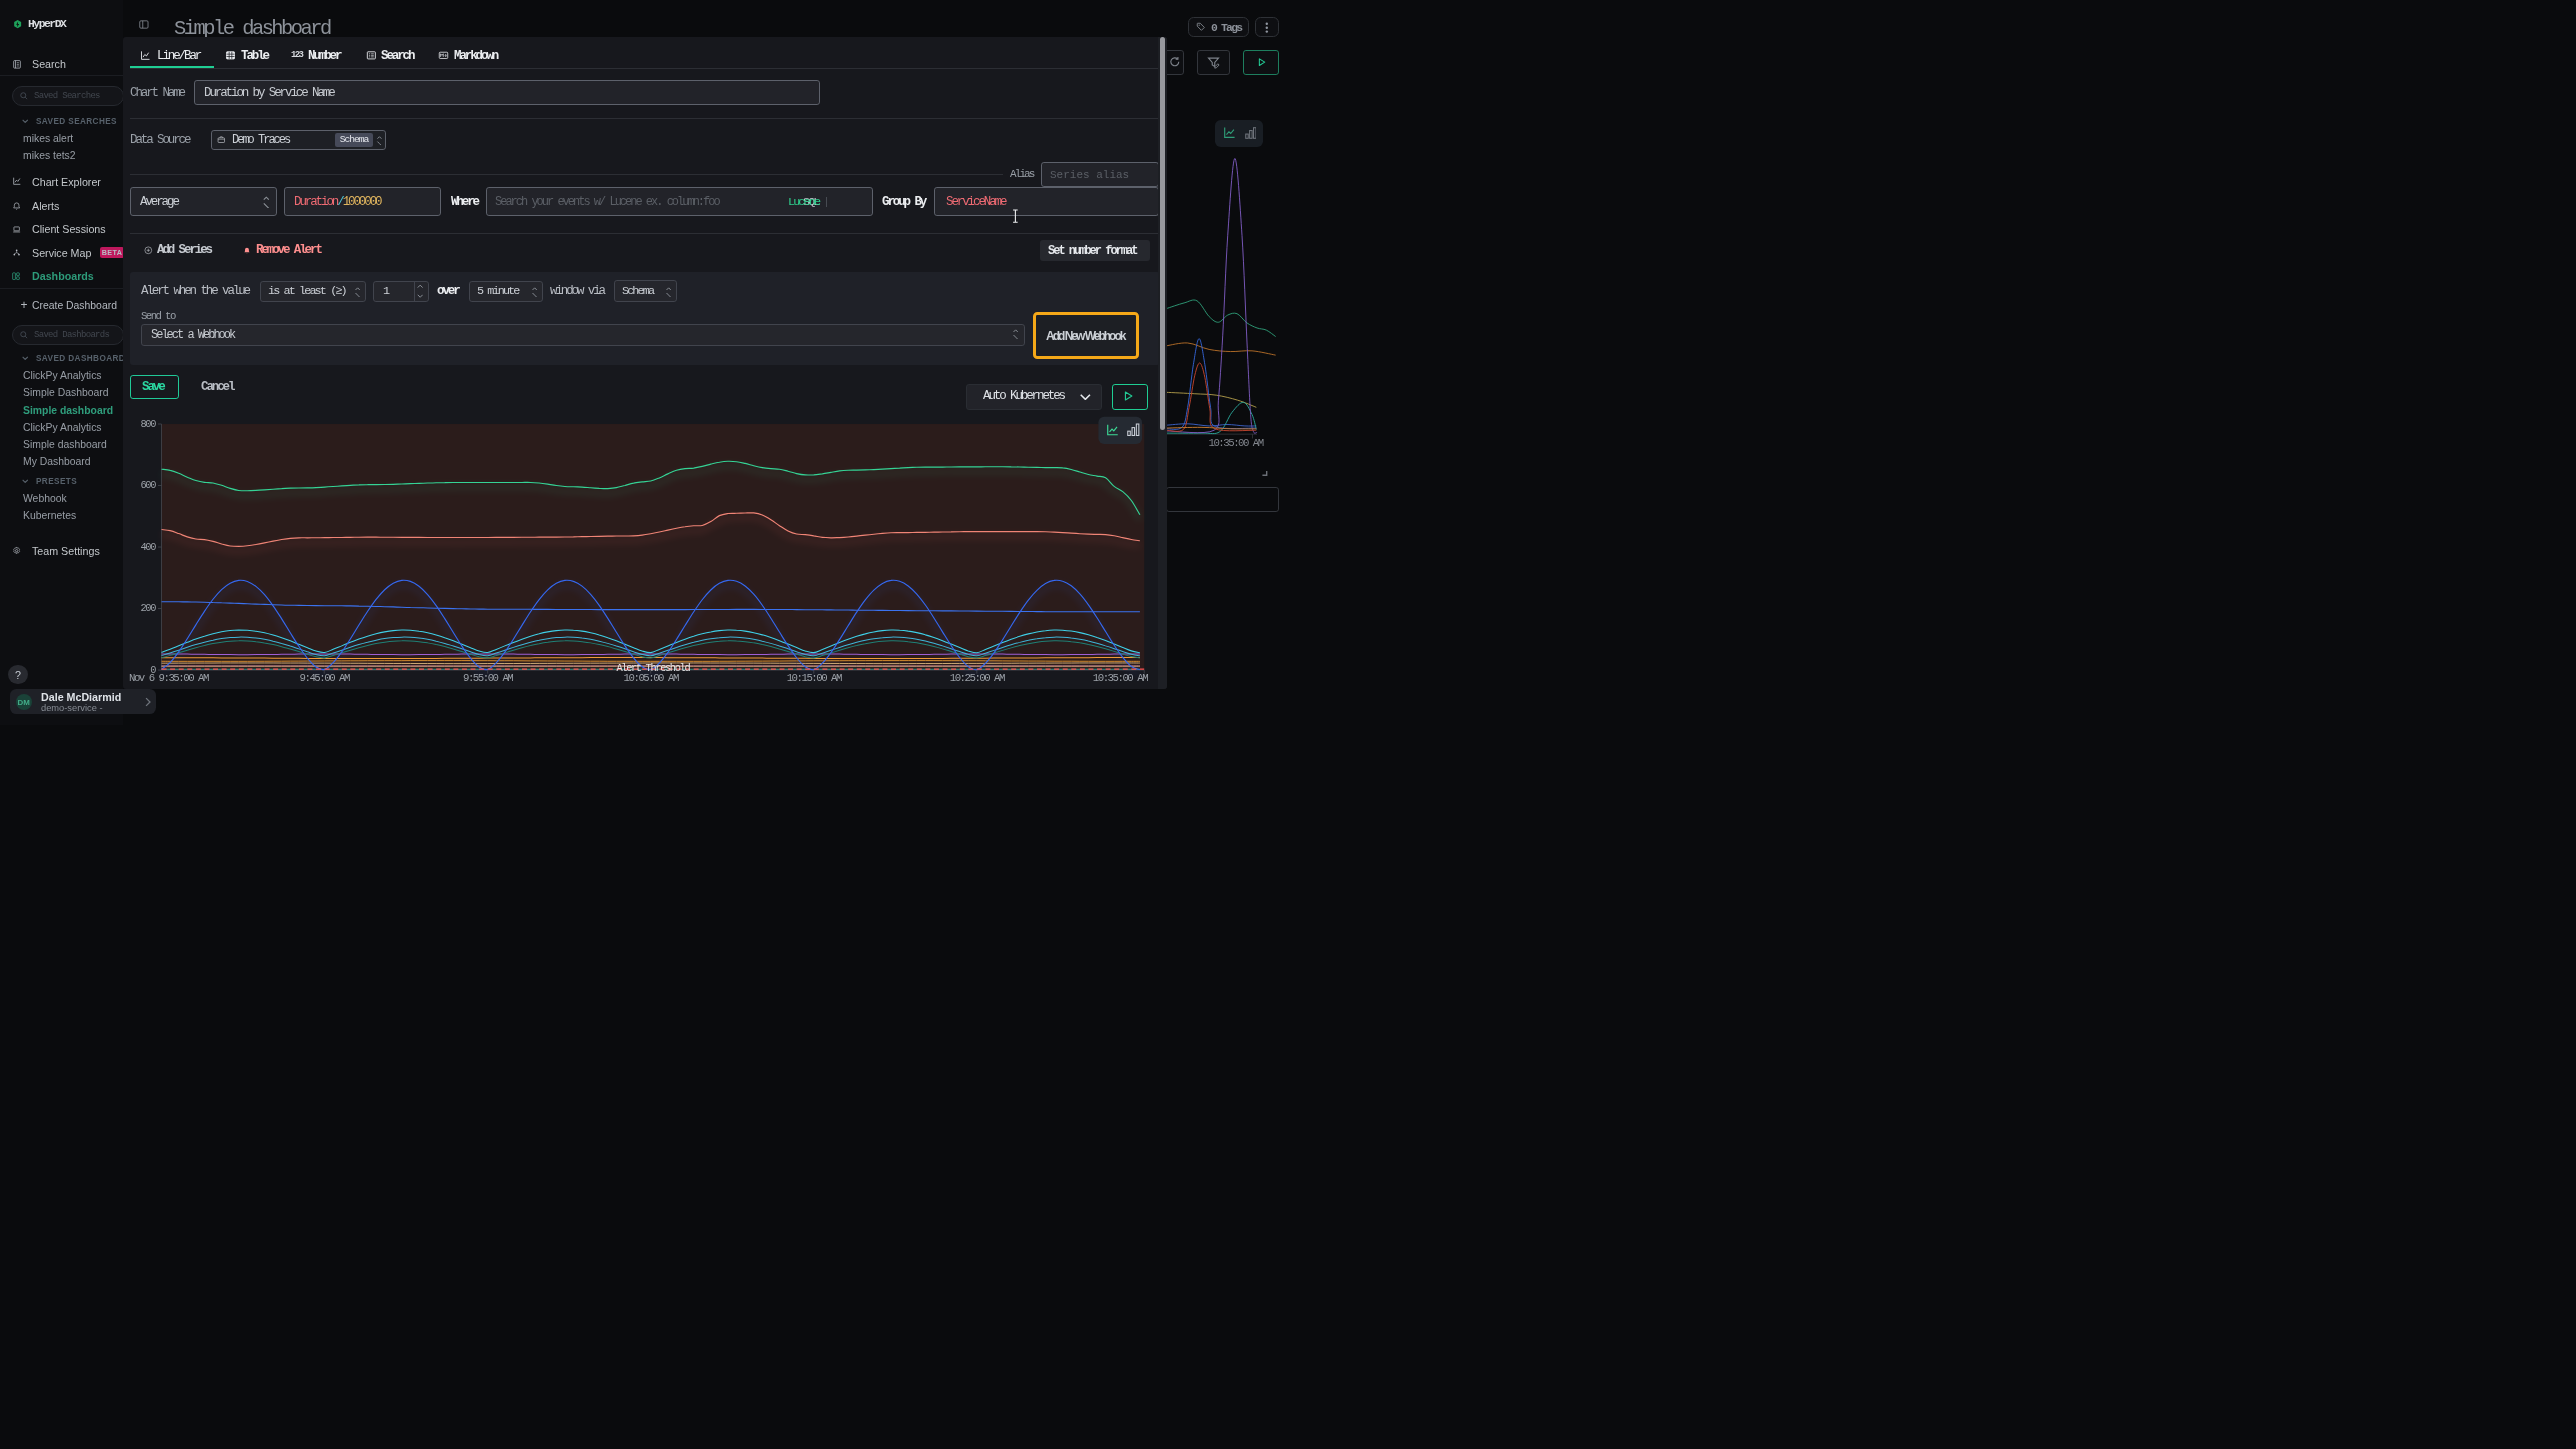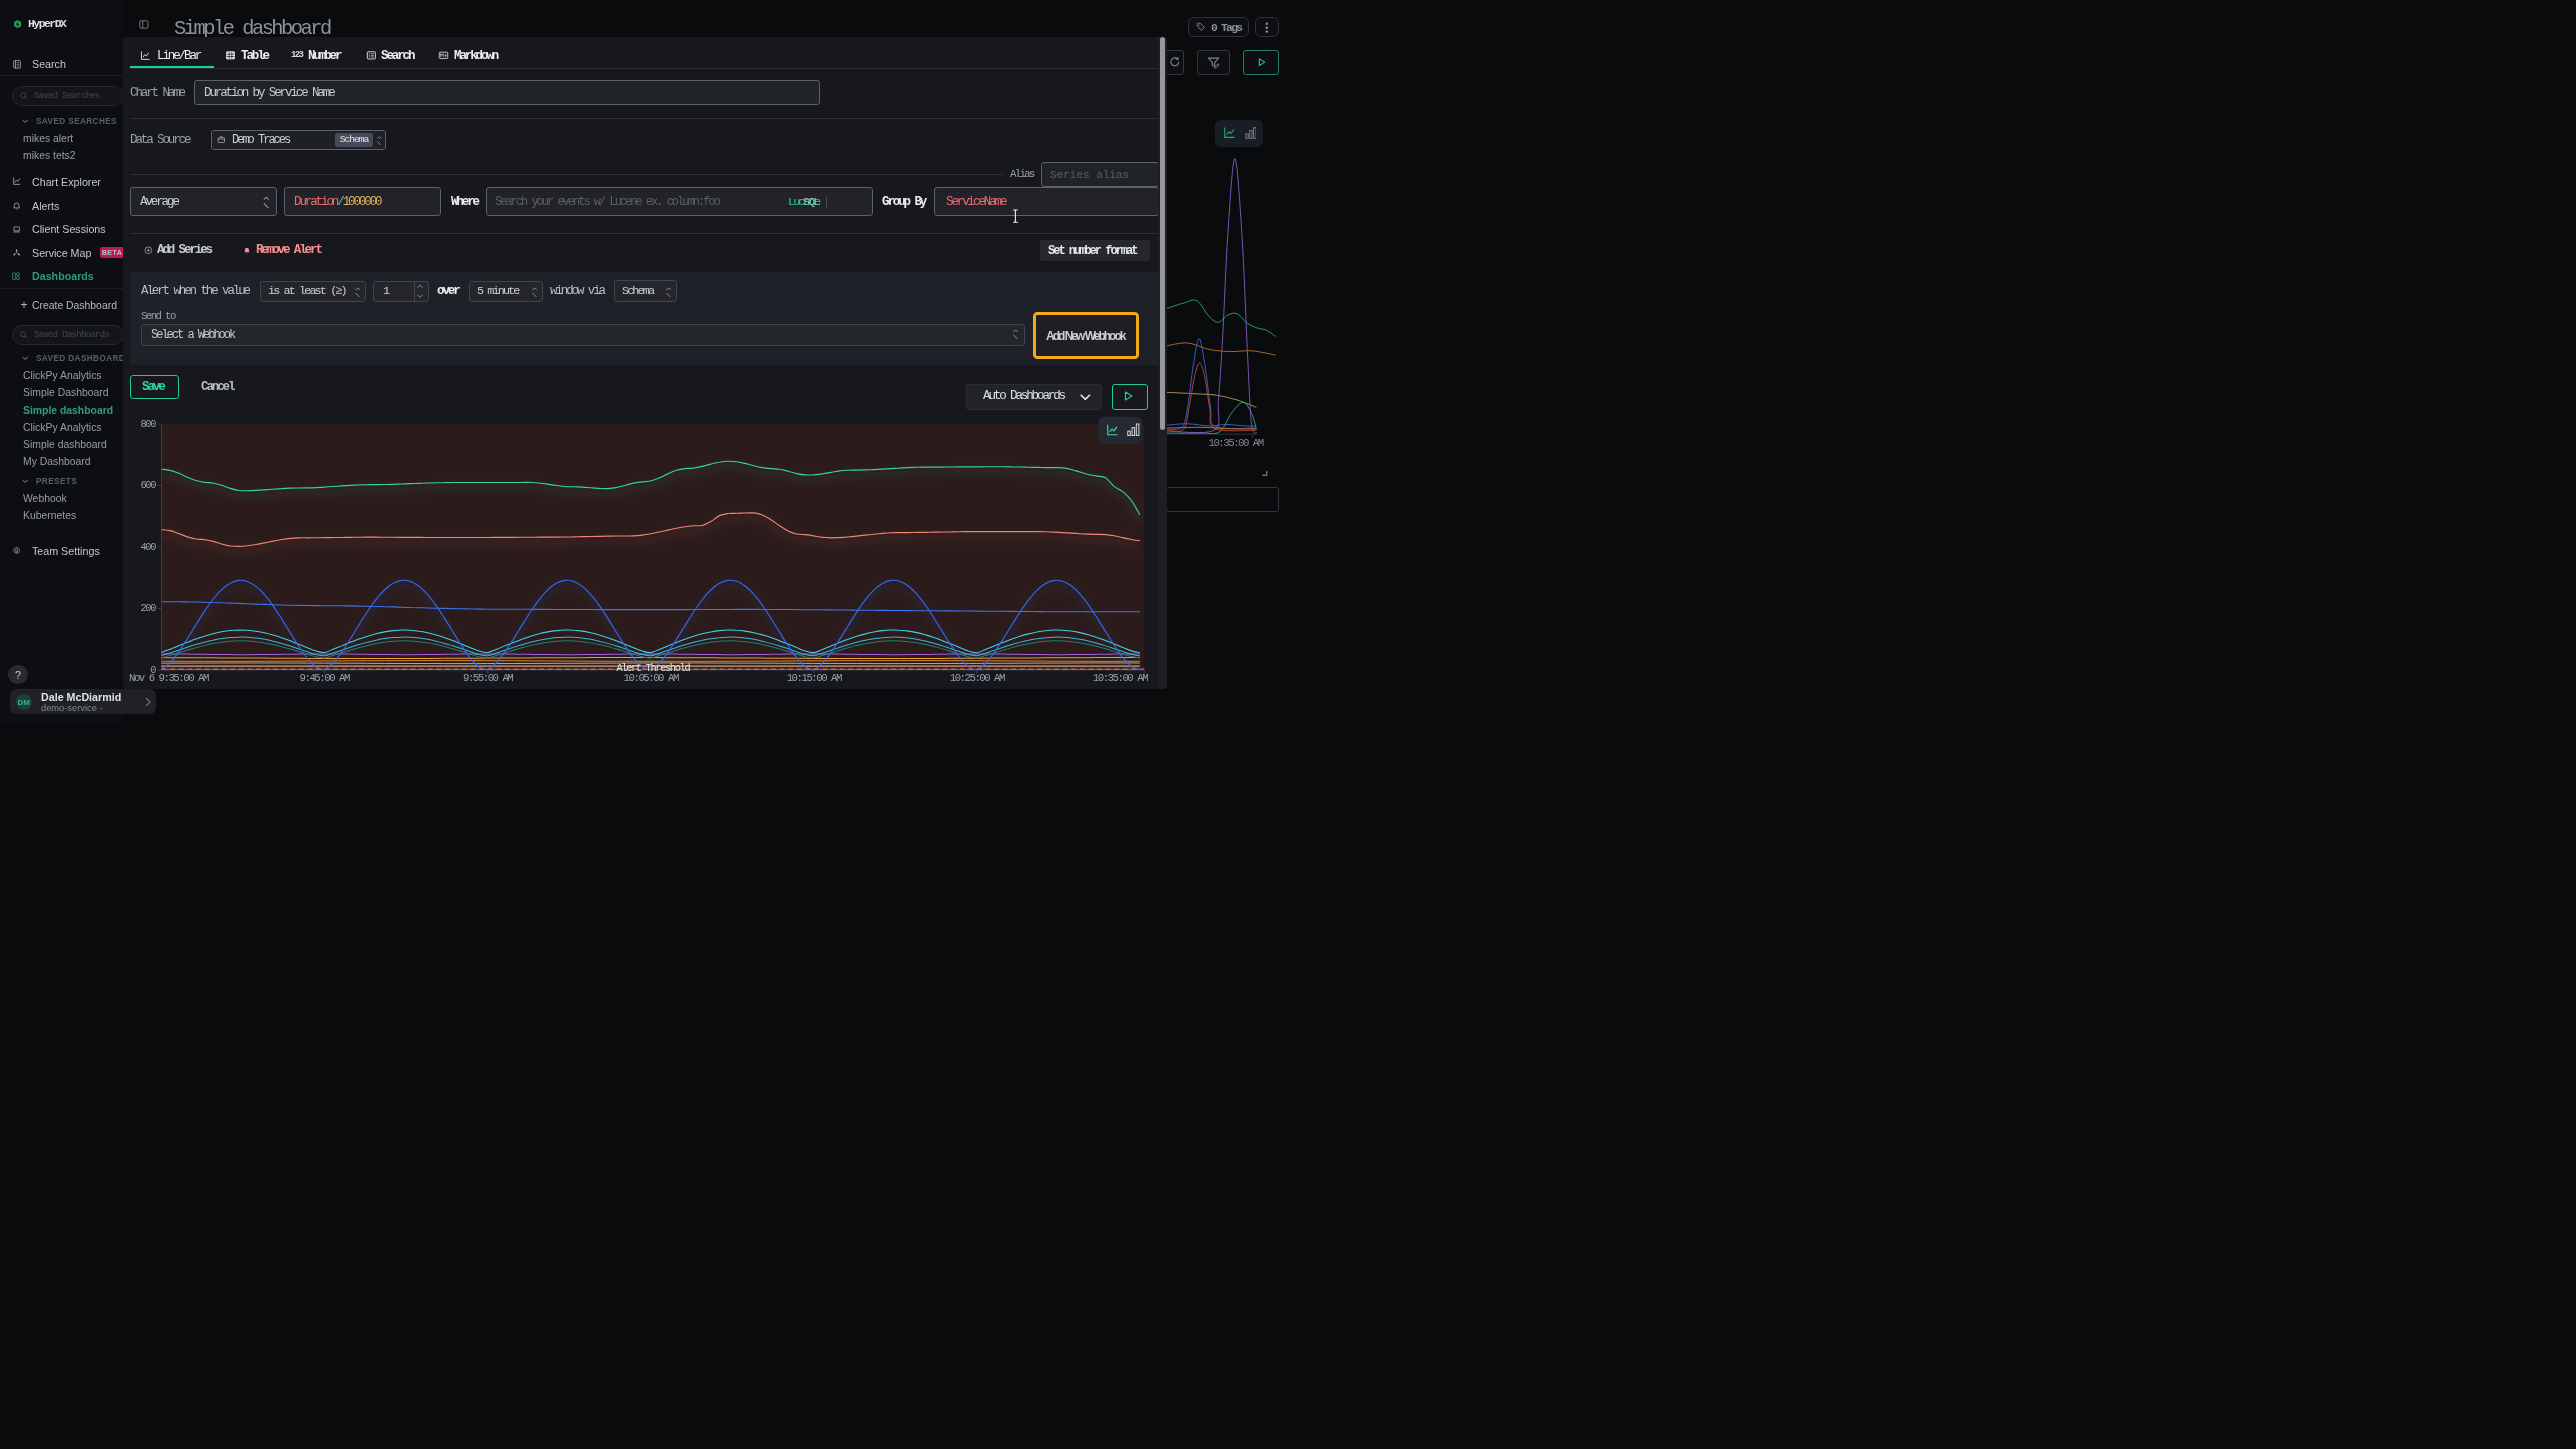--- a/index.html
+++ b/index.html
@@ -279,21 +279,21 @@
 <div class="abs" style="left:151px;top:335px;transform:translateY(-50%);font-family:'Liberation Mono',monospace;font-size:12px;letter-spacing:-2px;color:#c6cad0;;white-space:nowrap">Select a Webhook</div>
 <svg class="abs" style="left:1012px;top:328px;" width="7.3" height="11" viewBox="0 0 12 18" fill="none">
     <path d="M2.5 6.5L6 3l3.5 3.5M2.5 11.5L6 15l3.5 3.5" stroke="#8b9097" stroke-width="1.6" fill="none"></path>
   </svg>
 <div class="abs" style="left:1033px;top:312px;width:106px;height:47px;border:3.6px solid #f5a818;border-radius:4.3px;background:#1d1f24"></div>
 <div class="abs" style="left:1046px;top:336px;transform:translateY(-50%);font-family:Liberation Sans, sans-serif;font-size:12px;letter-spacing:-2px;color:#cdd1d7;font-weight:bold;;white-space:nowrap">Add New Webhook</div>
 <div class="abs" style="left:130px;top:375px;width:49px;height:24px;border:0.7px solid #20c997;border-radius:2.9px"></div>
 <div class="abs" style="left:142px;top:387px;transform:translateY(-50%);font-family:'Liberation Mono',monospace;font-size:12.5px;letter-spacing:-2.1px;color:#2bd9a2;font-weight:bold;;white-space:nowrap">Save</div>
 <div class="abs" style="left:201px;top:387px;transform:translateY(-50%);font-family:'Liberation Mono',monospace;font-size:12.5px;letter-spacing:-2.1px;color:#b9bdc4;font-weight:bold;;white-space:nowrap">Cancel</div>
 <div class="abs" style="left:966px;top:384px;width:136px;height:26px;background:#222329;border:0.7px solid #2a2d33;border-radius:2.9px"></div>
-<div class="abs" style="left:983px;top:396px;transform:translateY(-50%);font-family:'Liberation Mono',monospace;font-size:12.5px;letter-spacing:-2.1px;color:#dde0e5;;white-space:nowrap">Auto Dashboards</div>
+<div class="abs" style="left:983px;top:396px;transform:translateY(-50%);font-family:'Liberation Mono',monospace;font-size:12.5px;letter-spacing:-2.1px;color:#dde0e5;;white-space:nowrap">Auto Kubernetes</div>
 <svg class="abs" style="left:1080px;top:394px;" width="10.7" height="6.4" viewBox="0 0 15 9" fill="none">
     <path d="M1 1l6.5 6.5L14 1" stroke="#e6e9ed" stroke-width="2.2" fill="none"></path>
   </svg>
 <div class="abs" style="left:1112px;top:384px;width:36px;height:26px;border:0.7px solid #1fce93;border-radius:2.9px"></div>
 <svg class="abs" style="left:1124px;top:391px;" width="9.3" height="10" viewBox="0 0 13 14" fill="none">
     <path d="M2 1.5v11l9-5.5z" stroke="#22c993" stroke-width="1.6" stroke-linejoin="round" fill="none"></path>
   </svg>
 <div class="abs" style="left:1158px;top:37px;width:9.3px;height:652px;background:#1d1f24;border-radius:0 2.9px 2.9px 0"></div>
 <div class="abs" style="left:1160px;top:37px;width:4.7px;height:393px;background:#97989d;border-radius:2.5px"></div>
 <svg width="1044" height="280" viewBox="0 0 1459 391.5" style="position:absolute;left:123px;top:409px" fill="none">

